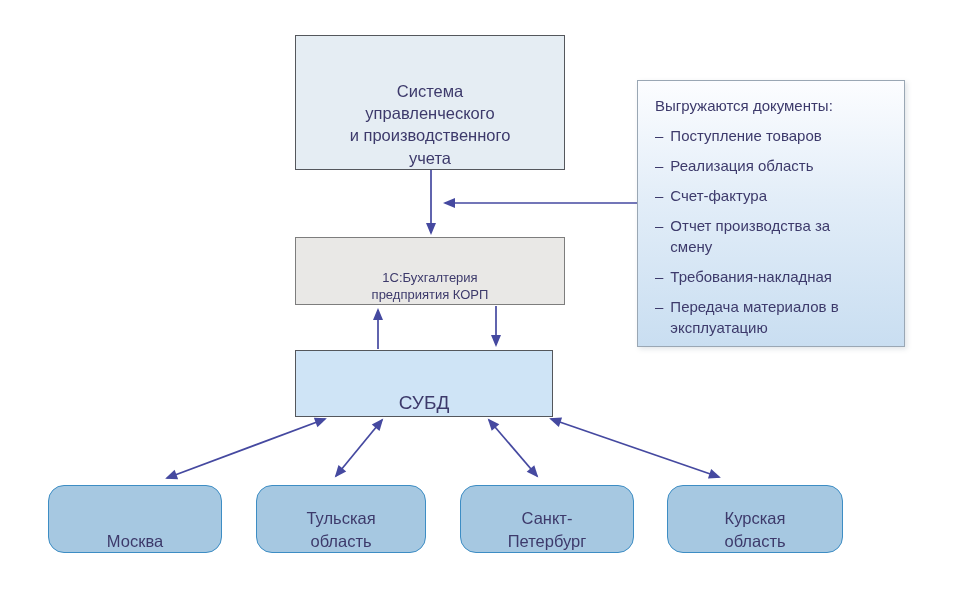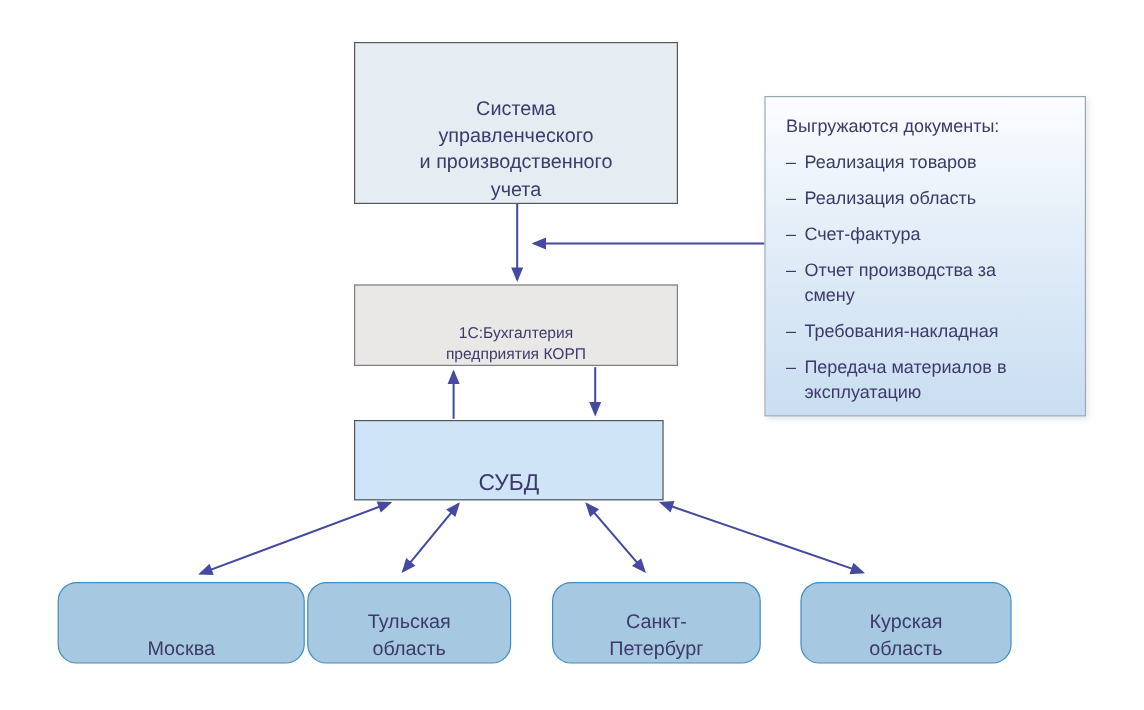--- a/index.html
+++ b/index.html
@@ -59,21 +59,21 @@
     font-size: 19px;
   }
   .region-box {
     top: 485px;
     height: 68px;
     background: #a6c8e1;
     border: 1.5px solid #3d8dc4;
     border-radius: 16px;
     font-size: 16.5px;
   }
-  .region-moscow { left: 48px;  width: 206px; }
+  .region-moscow { left: 48px;  width: 174px; }
   .region-tula   { left: 256px; width: 170px; }
   .region-spb    { left: 460px; width: 174px; }
   .region-kursk  { left: 667px; width: 176px; }
 
   .docs-box {
     position: absolute;
     box-sizing: border-box;
     left: 637px; top: 80px;
     width: 268px; height: 267px;
     background: linear-gradient(180deg, #fcfdff 0%, #e2edf8 45%, #c9def1 100%);
@@ -135,21 +135,21 @@
 
   <div class="node dbms-box">
     <span>СУБД</span>
   </div>
 
   <div class="docs-box">
     <div class="docs-title">Выгружаются документы:</div>
     <ul class="docs-list">
       <li>
         <span class="li-dash">–</span>
-        <span class="li-text">Реализация товаров</span>
+        <span class="li-text">Поступление товаров</span>
       </li>
       <li>
         <span class="li-dash">–</span>
         <span class="li-text">Реализация область</span>
       </li>
       <li>
         <span class="li-dash">–</span>
         <span class="li-text">Счет-фактура</span>
       </li>
       <li>

